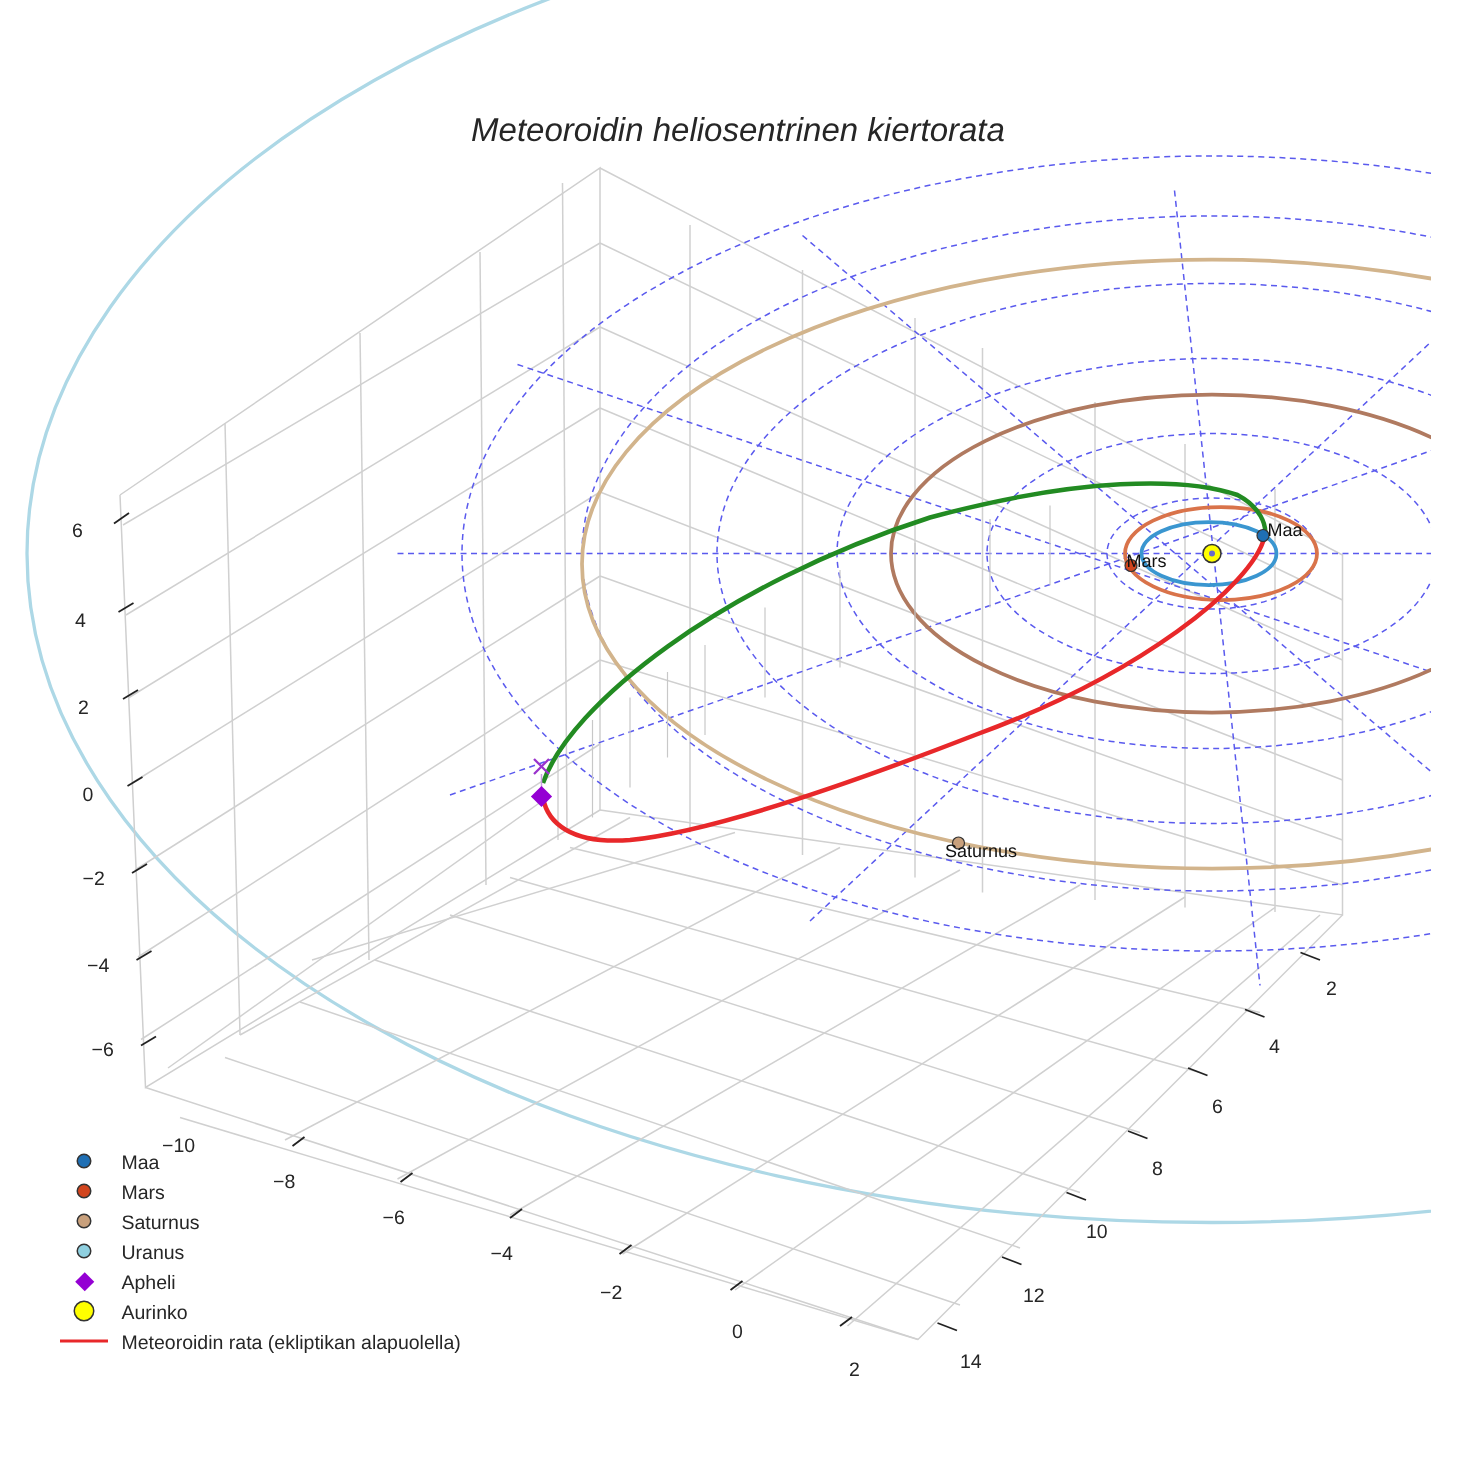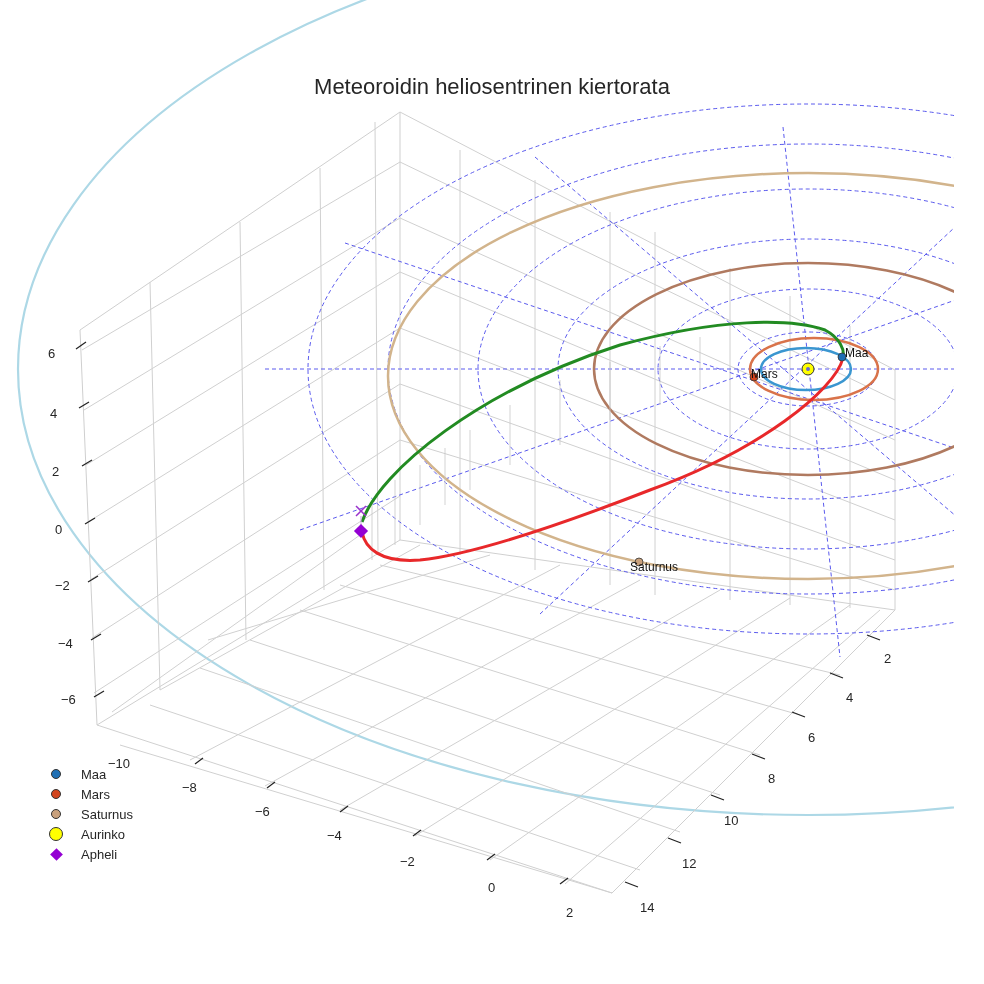--- a/index.html
+++ b/index.html
@@ -1,20 +1,20 @@
 <!DOCTYPE html>
 <html><head>
   <meta charset="utf-8">
   <style>
     html, body { margin: 0; padding: 0; background: #ffffff; }
     body { width: 984px; height: 984px; position: relative; overflow: hidden;
            font-family: "Liberation Sans", sans-serif; }
     #chart { position: absolute; left: 0; top: 0; width: 984px; height: 984px; }
     .title { position: absolute; left: 0; width: 984px; top: 74px; text-align: center;
-             font-size: 22px; color: #262626; }
+             font-size: 22px; font-style: italic; color: #262626; }
     .tick { font-size: 13px; fill: #262626; font-family: "Liberation Sans", sans-serif; }
     .plabel { font-size: 12px; fill: #111; font-family: "Liberation Sans", sans-serif; }
     .legend { position: absolute; left: 36px; top: 764px; font-size: 13px; color: #262626; }
     .legend-row { height: 20px; display: flex; align-items: center; }
     .legend-sym { width: 40px; height: 20px; display: flex; align-items: center; justify-content: center; margin-right: 5px; }
     .dot { width: 8px; height: 8px; border-radius: 50%; border: 1px solid #333; }
     .sun { width: 12px; height: 12px; border-radius: 50%; border: 1px solid #333; }
     .diamond { width: 9px; height: 9px; transform: rotate(45deg); }
     .line { width: 32px; height: 2px; }
   </style>
@@ -211,23 +211,35 @@
     <span>Mars</span>
   </div>
   <div class="legend-row">
     <span class="legend-sym">
         <span class="dot" style="background:#c8a07c"></span>
       </span>
     <span>Saturnus</span>
   </div>
   <div class="legend-row">
     <span class="legend-sym">
+        <span class="dot" style="background:#8fd0e0"></span>
+      </span>
+    <span>Uranus</span>
+  </div>
+  <div class="legend-row">
+    <span class="legend-sym">
+        <span class="diamond" style="background:#9400d3"></span>
+      </span>
+    <span>Apheli</span>
+  </div>
+  <div class="legend-row">
+    <span class="legend-sym">
         <span class="sun" style="background:#ffff00"></span>
       </span>
     <span>Aurinko</span>
   </div>
   <div class="legend-row">
     <span class="legend-sym">
-        <span class="diamond" style="background:#9400d3"></span>
-      </span>
-    <span>Apheli</span>
+        <span class="line" style="background:#e8282a"></span>
+      </span>
+    <span>Meteoroidin rata (ekliptikan alapuolella)</span>
   </div>
 </div>
 
 </body></html>

